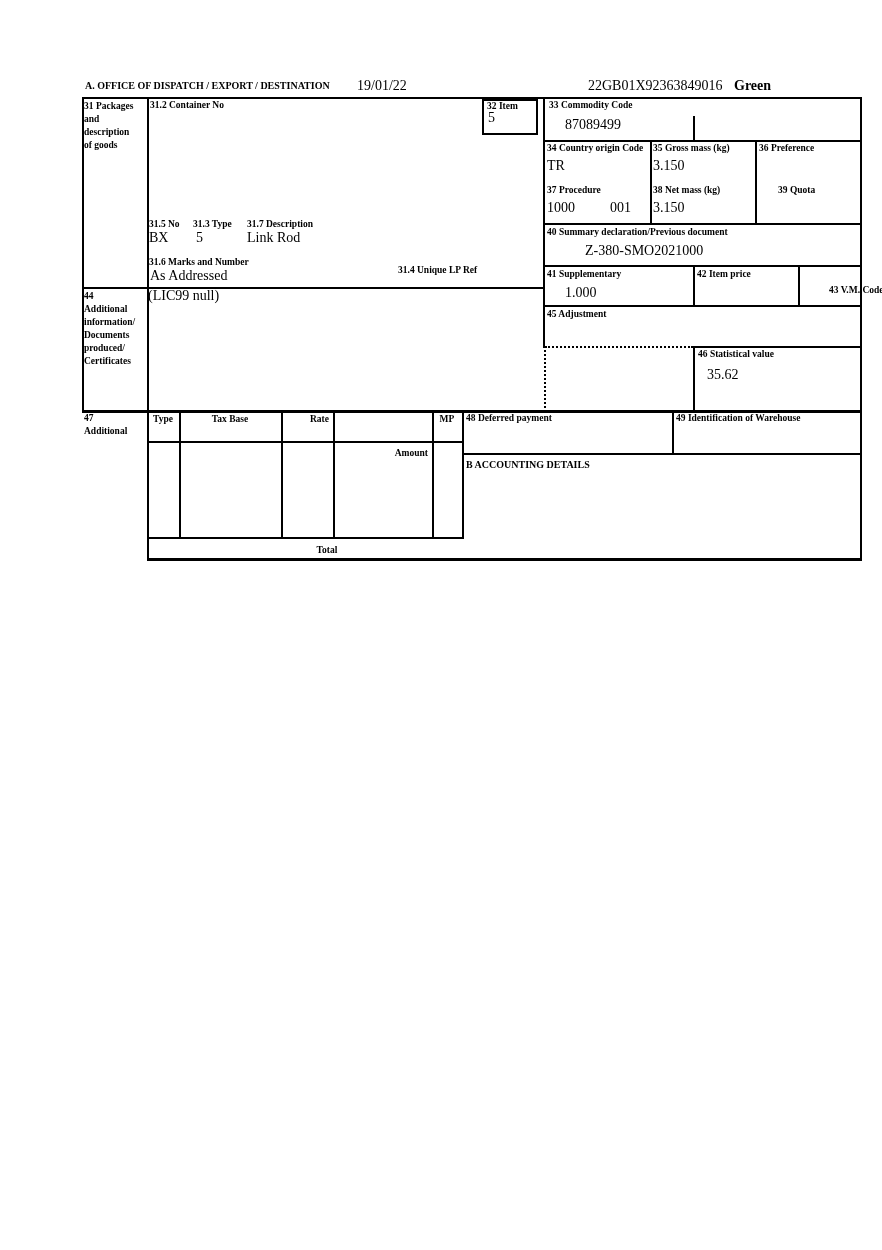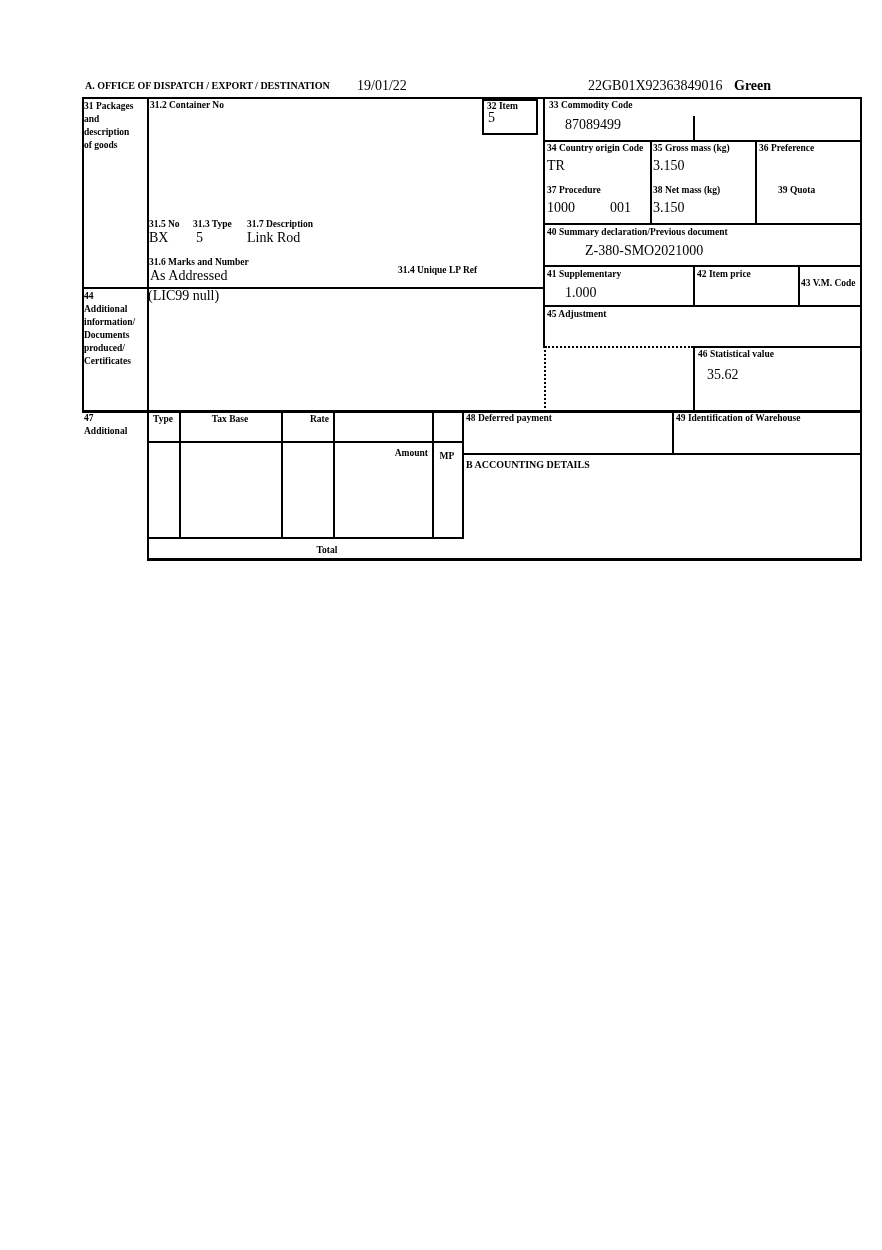--- a/index.html
+++ b/index.html
@@ -103,21 +103,21 @@
   <div class="lbl" style="left:398px; top:257px;margin-top:8px;">31.4 Unique LP Ref</div>
   <div class="val" style="left:150px; top:268px;">As Addressed</div>
 
   <div class="lbl" style="left:547px; top:227px;">40 Summary declaration/Previous document</div>
   <div class="val" style="left:585px; top:243px;">Z-380-SMO2021000</div>
 
   <div class="lbl" style="left:547px; top:269px;">41 Supplementary</div>
   <div class="val" style="left:565px; top:285px;">1.000</div>
 
   <div class="lbl" style="left:697px; top:269px;">42 Item price</div>
-  <div class="lbl" style="left:801px; top:278px;">43 V.M. Code</div>
+  <div class="lbl" style="left:801px; top:285px;padding-left:28px;">43 V.M. Code</div>
 
   <div class="lbl-lines" style="left:84px; top:290px;">
     <div>44</div>
     <div>Additional</div>
     <div>information/</div>
     <div>Documents</div>
     <div>produced/</div>
     <div>Certificates</div>
   </div>
   <div class="val" style="left:148px; top:288px;">(LIC99 null)</div>
@@ -127,20 +127,20 @@
   <div class="val" style="left:707px; top:367px;">35.62</div>
 
   <div class="lbl-lines" style="left:84px; top:412px;">
     <div>47</div>
     <div>Additional</div>
   </div>
   <div class="lbl" style="left:147px; top:414px; width:32px; text-align:center;">Type</div>
   <div class="lbl" style="left:179px; top:414px; width:102px; text-align:center;">Tax Base</div>
   <div class="lbl" style="left:281px; top:414px; width:48px; text-align:right;">Rate</div>
   <div class="lbl" style="left:333px; top:414px; width:95px; text-align:right;margin-top:34px;">Amount</div>
-  <div class="lbl" style="left:432px; top:414px; width:30px; text-align:center;margin-top:37px;">MP</div>
+  <div class="lbl" style="left:432px; top:414px; width:30px; text-align:center;">MP</div>
   <div class="lbl" style="left:147px; top:545px; width:360px; text-align:center;">Total</div>
 
   <div class="lbl" style="left:466px; top:413px;">48 Deferred payment</div>
   <div class="lbl" style="left:676px; top:413px;">49 Identification of Warehouse</div>
   <div class="lbl" style="left:466px; top:459px; font-size:10px;">B ACCOUNTING DETAILS</div>
 
 </div>
 
 </body></html>

